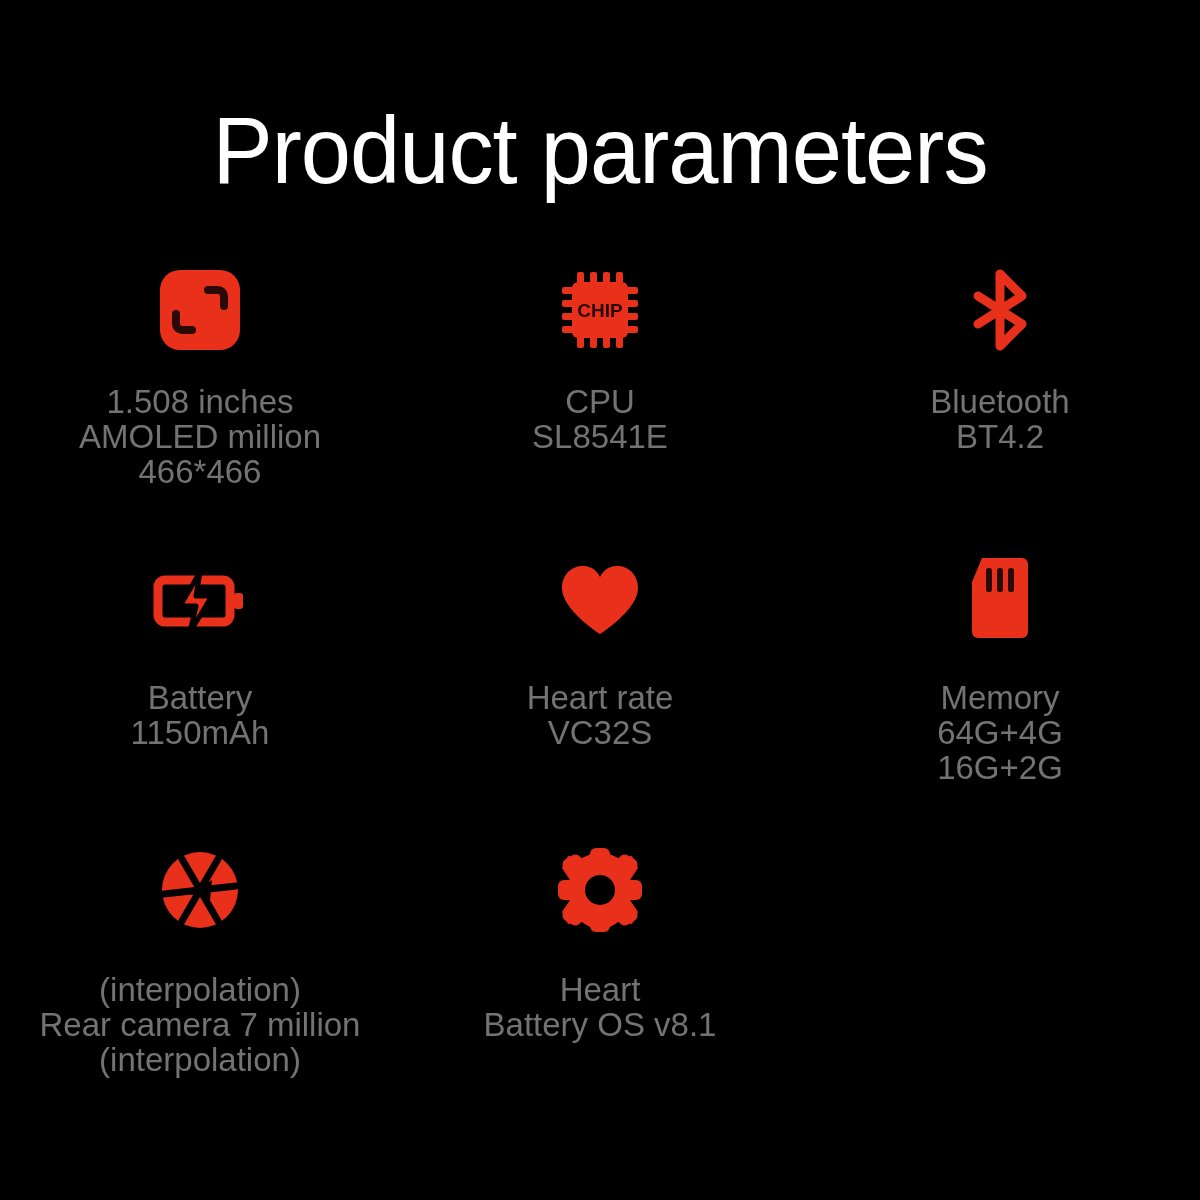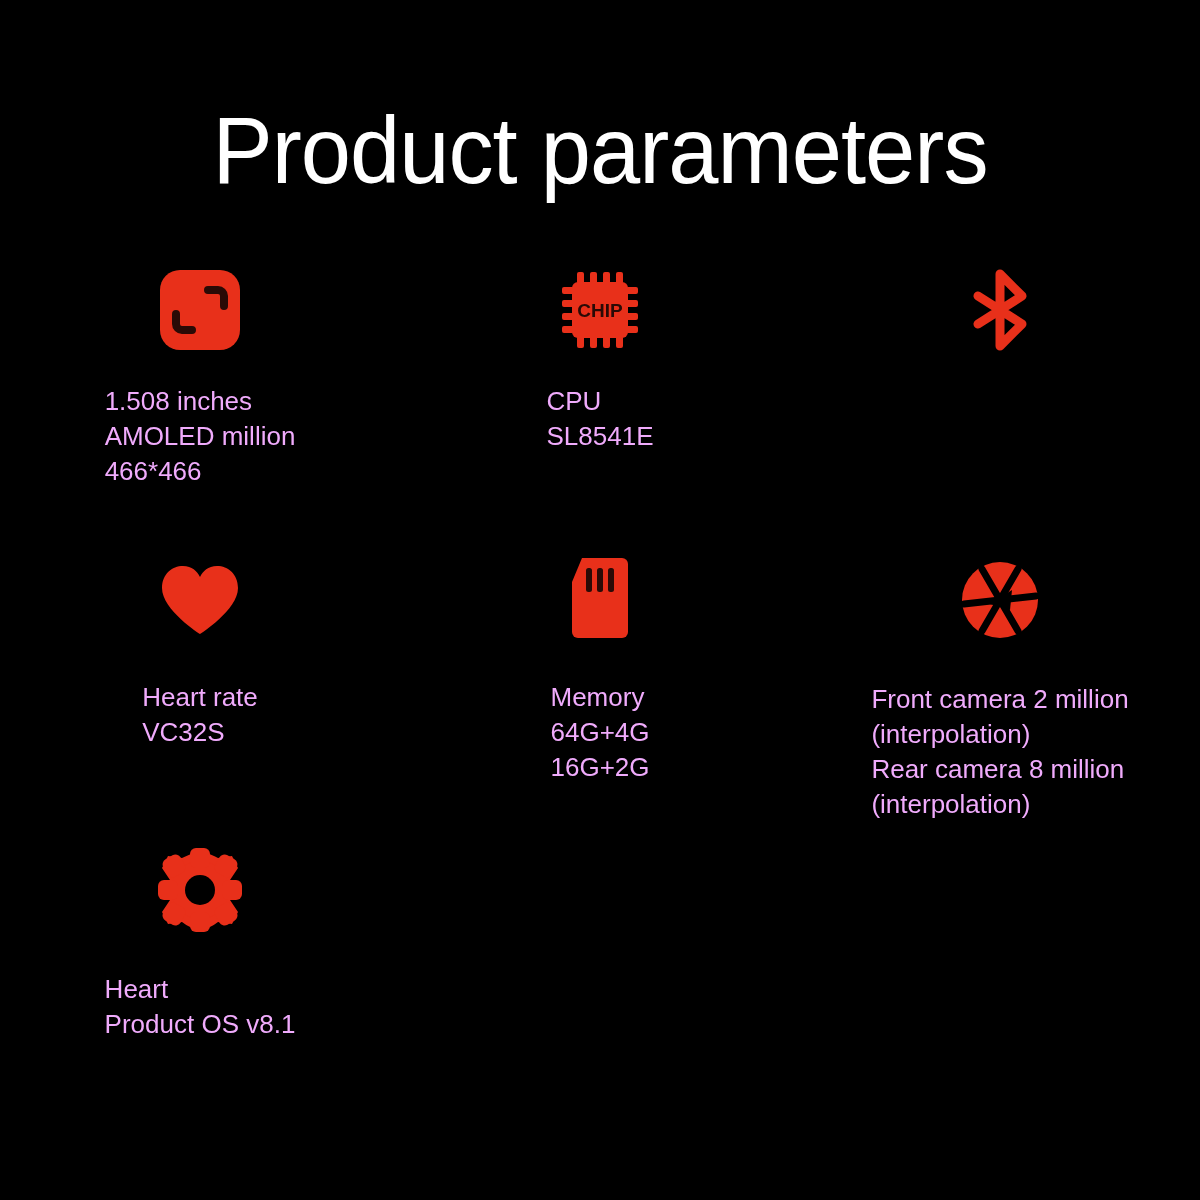--- a/index.html
+++ b/index.html
@@ -58,23 +58,24 @@
   .icon-wrap {
     height: 116px;
     display: flex;
     align-items: center;
     justify-content: center;
     text-decoration: underline;
   }
   .icon-wrap svg { display: block; }
   .labels {
     margin-top: 14px;
-    font-size: 26px;
+    text-align: center;
+    font-size: 33px;
     line-height: 35px;
-    color: #f0abfc;
+    color: #737373;
     white-space: nowrap;
   }
   .labels .ln { display: block; }
 
   
   .r1 .labels { margin-top: 16px; }
   .r2 .labels { margin-top: 22px; }
   .r3 .labels { margin-top: 24px; }
 </style>
 </head>
@@ -131,22 +132,39 @@
         <span class="ln">SL8541E</span>
       </div>
     </div>
 
     <div class="cell r1">
       <div class="icon-wrap">
         <svg width="96" height="96" viewBox="0 0 96 96">
           <path d="M48 12 L48 84 L70 62 L26 34 M26 62 L70 34 L48 12" fill="none" stroke="#e8301a" stroke-width="9" stroke-linejoin="round" stroke-linecap="round"></path>
         </svg>
       </div>
-    </div>
-
+      <div class="labels">
+        <span class="ln">Bluetooth</span>
+        <span class="ln">BT4.2</span>
+      </div>
+    </div>
+
+    <div class="cell r2">
+      <div class="icon-wrap">
+        <svg width="100" height="96" viewBox="0 0 100 96">
+          <rect x="8" y="28" width="72" height="42" rx="7" fill="none" stroke="#e8301a" stroke-width="9"></rect>
+          <rect x="84" y="41" width="9" height="16" rx="3" fill="#e8301a"></rect>
+          <path d="M50 20 L30 54 L46 54 L40 80 L62 44 L46 44 Z" fill="#e8301a" stroke="#000000" stroke-width="5" stroke-linejoin="round"></path>
+        </svg>
+      </div>
+      <div class="labels">
+        <span class="ln">Battery</span>
+        <span class="ln">1150mAh</span>
+      </div>
+    </div>
 
     <div class="cell r2">
       <div class="icon-wrap">
         <svg width="96" height="96" viewBox="0 0 96 96">
           <path d="M48 82 C48 82 10 58 10 36 C10 22 20 14 31 14 C40 14 45 19 48 25
                    C51 19 56 14 65 14 C76 14 86 22 86 36 C86 58 48 82 48 82 Z" fill="#e8301a"></path>
         </svg>
       </div>
       <div class="labels">
         <span class="ln">Heart rate</span>
@@ -183,23 +201,22 @@
             <line x1="48" y1="48" x2="84" y2="44"></line>
             <line x1="48" y1="48" x2="66" y2="79"></line>
             <line x1="48" y1="48" x2="66" y2="17"></line>
             <line x1="48" y1="48" x2="12" y2="52"></line>
             <line x1="48" y1="48" x2="30" y2="79"></line>
           </g>
           <polygon points="60,38 38,52 58,58" fill="#000000"></polygon>
         </svg>
       </div>
       <div class="labels">
-        <span class="ln">Front camera 2 million</span>
         <span class="ln">(interpolation)</span>
-        <span class="ln">Rear camera 8 million</span>
+        <span class="ln">Rear camera 7 million</span>
         <span class="ln">(interpolation)</span>
       </div>
     </div>
 
     <div class="cell r3">
       <div class="icon-wrap">
         <svg width="96" height="96" viewBox="0 0 96 96">
           <path d="M48 8
                    L62 14 A38 38 0 0 1 66 16
                    L80 14 L86 26 L78 38 A38 38 0 0 1 78 58
@@ -215,18 +232,18 @@
             <rect x="12" y="14" width="20" height="20" rx="6" transform="rotate(-30 22 24)"></rect>
             <rect x="64" y="14" width="20" height="20" rx="6" transform="rotate(30 74 24)"></rect>
             <rect x="12" y="62" width="20" height="20" rx="6" transform="rotate(30 22 72)"></rect>
             <rect x="64" y="62" width="20" height="20" rx="6" transform="rotate(-30 74 72)"></rect>
           </g>
           <circle cx="48" cy="48" r="15" fill="#000000"></circle>
         </svg>
       </div>
       <div class="labels">
         <span class="ln">Heart</span>
-        <span class="ln">Product OS v8.1</span>
+        <span class="ln">Battery OS v8.1</span>
       </div>
     </div>
 
   </div>
 </div>
 
 </body></html>

